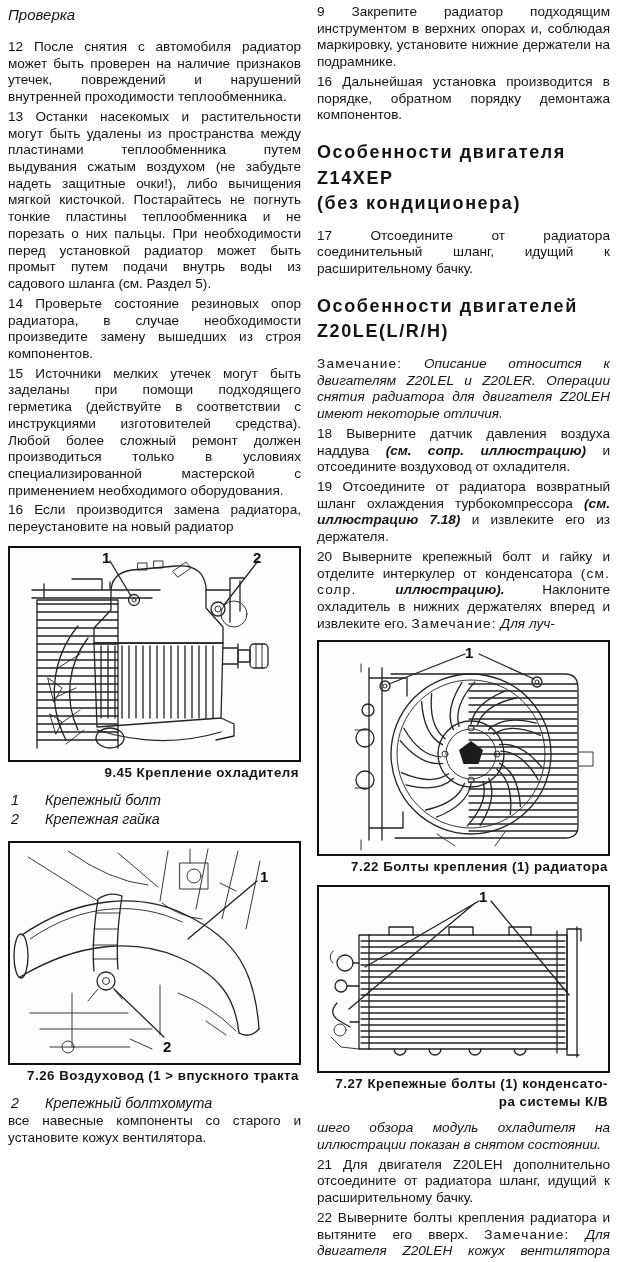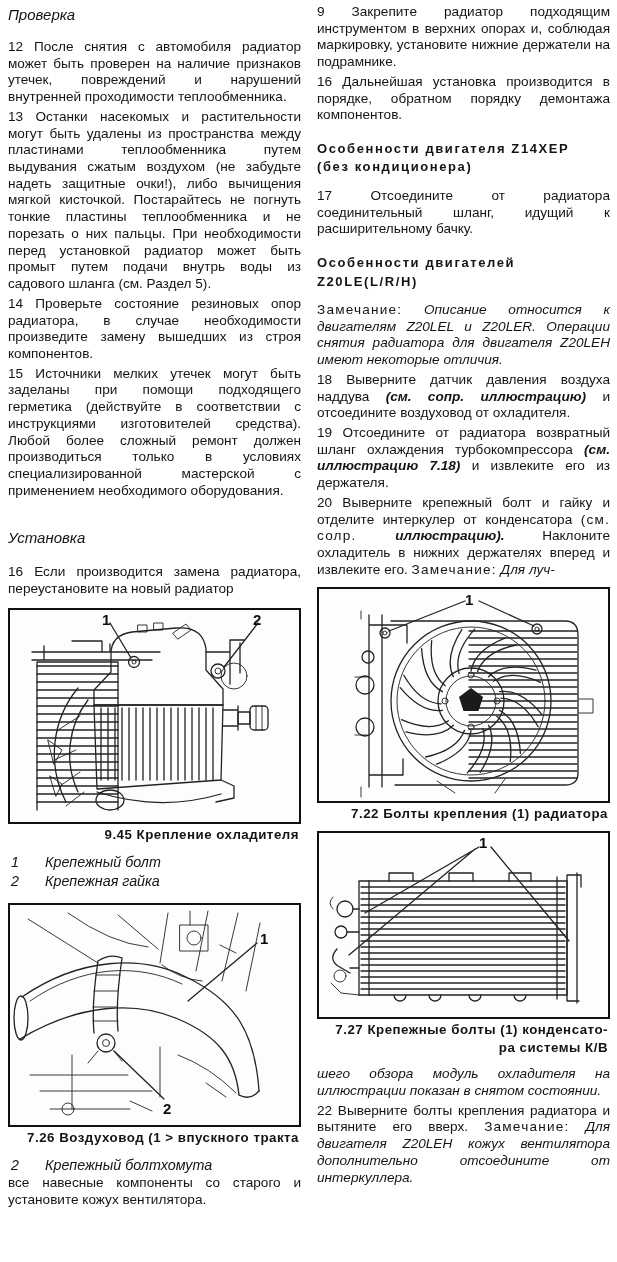--- a/index.html
+++ b/index.html
@@ -7,21 +7,21 @@
     width:617px;height:1262px;overflow:hidden;
     font-family:"Liberation Sans",sans-serif;color:#141414;
     -webkit-font-smoothing:antialiased;
   }
   .page{display:flex;gap:16px;padding:4px 7px 0 8px;box-sizing:border-box;width:617px;}
   .col{width:293px;flex:none;}
 
   p.body{font-size:13.6px;line-height:1.23;text-align:justify;margin:0 0 3px 0;}
   .h-italic{font-style:italic;font-weight:400;font-size:15px;margin:2px 0 16px 0;}
   .h-install{margin:30px 0 18px 0;}
-  .h-bold{font-weight:700;font-size:13px;letter-spacing:1.6px;line-height:1.42;margin:16px 0 11px 0;}
+  .h-bold{font-weight:700;font-size:18px;letter-spacing:1.6px;line-height:1.42;margin:16px 0 11px 0;}
   .i{font-style:italic;}
   .bi{font-weight:700;font-style:italic;margin-top:13px;}
   .bsp{font-weight:400;letter-spacing:1.2px;}
   p.italic-body{font-style:italic;}
 
   figure.fig{margin:10px 0 0 0;}
   .figbox{position:relative;border:2px solid #101010;background:#fdfdfb;overflow:hidden;}
   .figbox svg{display:block;}
   svg path,svg line,svg circle,svg ellipse,svg rect{stroke:#232323;fill:none;stroke-width:1.3;stroke-linecap:round;stroke-linejoin:round;}
   svg .fill{fill:#1b1b1b;stroke:none;}
@@ -38,21 +38,20 @@
 <body>
 
 <div class="page">
 
   <div class="col">
     <h2 class="h-italic">Проверка</h2>
     <p class="body">12 После снятия с автомобиля радиатор может быть проверен на наличие признаков утечек, повреждений и нарушений внутренней проходимости теплообменника.</p>
     <p class="body">13 Останки насекомых и растительности могут быть удалены из пространства между пластинами теплообменника путем выдувания сжатым воздухом (не забудьте надеть защитные очки!), либо вычищения мягкой кисточкой. Постарайтесь не погнуть тонкие пластины теплообменника и не порезать о них пальцы. При необходимости перед установкой радиатор может быть промыт путем подачи внутрь воды из садового шланга (см. Раздел 5).</p>
     <p class="body">14 Проверьте состояние резиновых опор радиатора, в случае необходимости произведите замену вышедших из строя компонентов.</p>
     <p class="body">15 Источники мелких утечек могут быть заделаны при помощи подходящего герметика (действуйте в соответствии с инструкциями изготовителей средства). Любой более сложный ремонт должен производиться только в условиях специализированной мастерской с применением необходимого оборудования.</p>
-    <h2 class="h-italic h-install">Установка</h2>
     <p class="body">16 Если производится замена радиатора, переустановите на новый радиатор</p>
 
     <figure class="fig">
       <div class="figbox" style="height:212px">
         <span class="callout" style="left:92px;top:2px">1</span>
         <span class="callout" style="left:243px;top:2px">2</span>
         <svg width="289" height="212" viewBox="0 0 289 212">
 
           <path d="M22 42 H150 M22 50 H142 M34 36 V50 M62 31 H92 V42 M100 34 V42"></path>
 
@@ -236,15 +235,16 @@
           <path d="M160 14 L46 80 M156 16 L30 122 M172 14 L250 108"></path>
         </svg>
       </div>
       <figcaption class="figcap">
         <span>7.27 Крепежные болты (1) конденсато-</span><br>
         <span>ра системы К/В</span>
       </figcaption>
     </figure>
 
     <p class="body italic-body cont">шего обзора модуль охладителя на иллюстрации показан в снятом состоянии.</p>
+    <p class="body">21 Для двигателя Z20LEH дополнительно отсоедините от радиатора шланг, идущий к расширительному бачку.</p>
     <p class="body"><span>22 Выверните болты крепления радиатора и вытяните его вверх. </span><span class="bsp">Замечание:</span><span class="i"> Для двигателя Z20LEH кожух вентилятора дополнительно отсоедините от интеркуллера.</span></p>
   </div>
 </div>
 
 </body></html>

